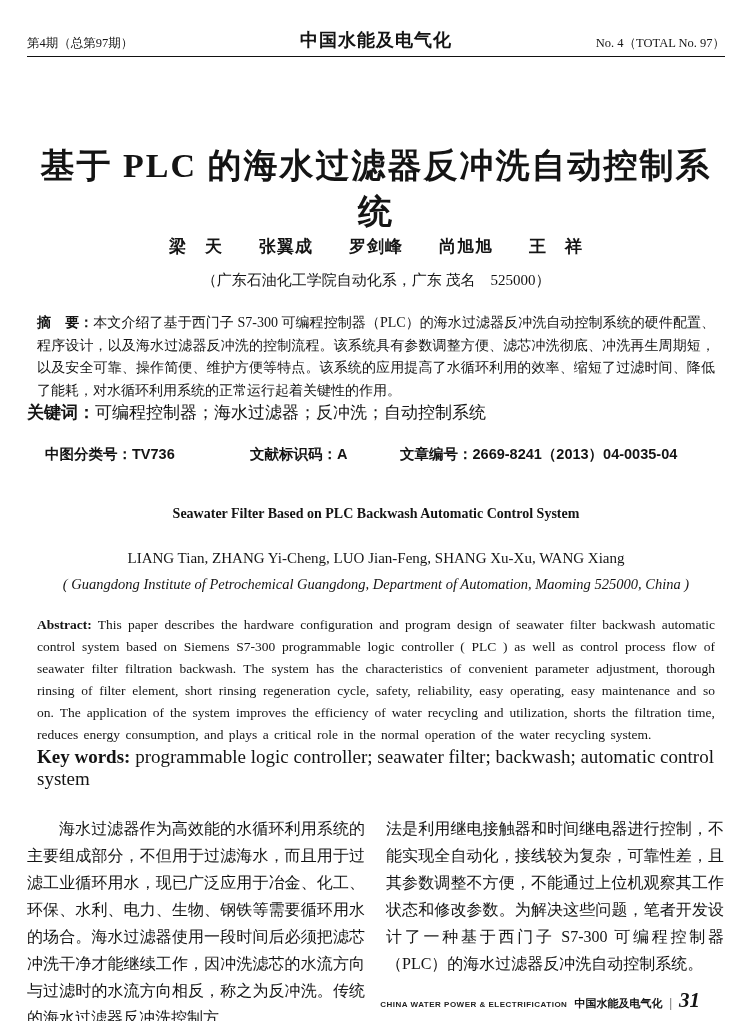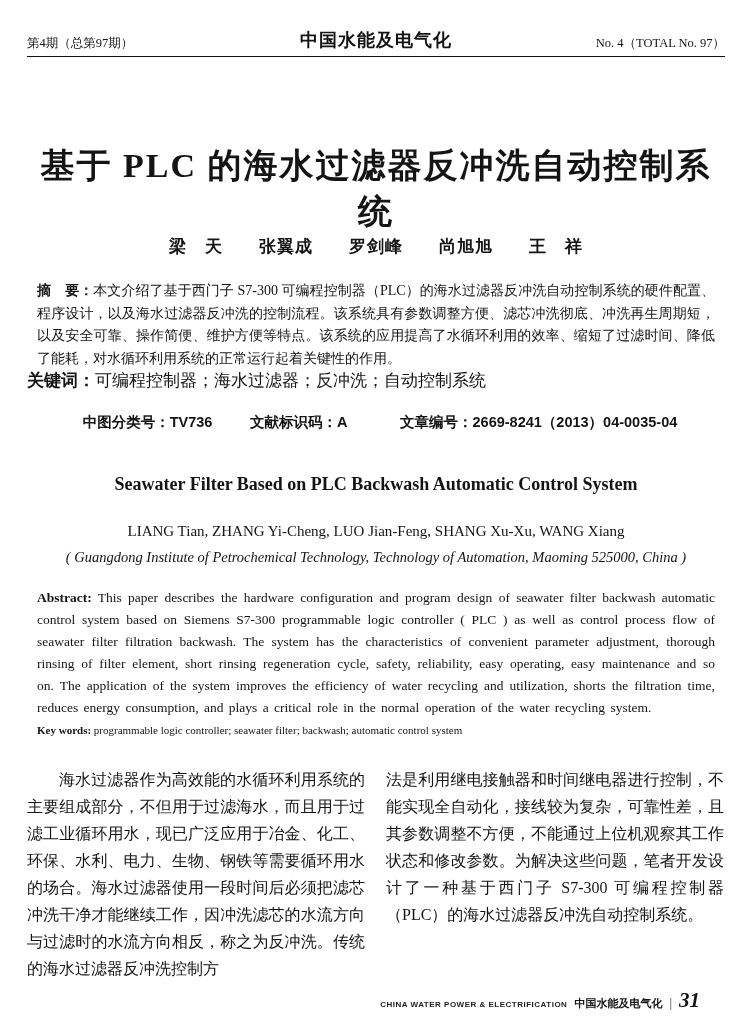--- a/index.html
+++ b/index.html
@@ -68,43 +68,43 @@
   .keywords-cn .lbl { font-weight: bold; font-family: "Liberation Sans", "DejaVu Sans", sans-serif; }
 
   
   .clc-row {
     display: flex;
     margin: 20px 10px 0 18px;
     font-size: 14.5px;
     font-weight: bold;
     font-family: "Liberation Sans", "DejaVu Sans", sans-serif;
   }
-  .clc-row .clc { width: 205px; text-align: center; }
+  .clc-row .clc { width: 205px; }
   .clc-row .doc { width: 150px; }
   .clc-row .aid { flex: 1; }
 
   
   .title-en {
     margin-top: 42px;
     text-align: center;
-    font-size: 18px;
+    font-size: 14px;
     font-weight: bold;
   }
   .authors-en { margin-top: 28px; text-align: center; font-size: 15px; }
   .affil-en { margin-top: 9px; text-align: center; font-size: 14.5px; font-style: italic; }
 
   .abstract-en {
     margin: 21px 10px 0 10px;
     font-size: 13.5px;
     line-height: 22px;
     text-align: justify;
     word-spacing: 2px;
   }
   .abstract-en .lbl { font-weight: bold; font-style: normal; }
-  .keywords-en { margin: 0 10px 0 10px; font-size: 11px; line-height: 22px; }
+  .keywords-en { margin: 0 10px 0 10px; font-size: 19px; line-height: 22px; }
   .keywords-en .lbl { font-weight: bold; }
 
   
   .body-cols {
     display: flex;
     gap: 21px;
     margin-top: 25px;
   }
   .body-col {
     width: 338px;
@@ -151,33 +151,34 @@
   <div class="jheader">
     <div class="jheader-row first">
       <span class="jheader-side">第4期（总第97期）</span>
       <span class="jheader-center-cn">中国水能及电气化</span>
       <span class="jheader-side right">No. 4（TOTAL No. 97）</span>
     </div>
   </div>
 
   <h1 class="title-cn">基于 PLC 的海水过滤器反冲洗自动控制系统</h1>
   <div class="authors-cn">梁　天　　张翼成　　罗剑峰　　尚旭旭　　王　祥</div>
+  <div class="affil-cn">（广东石油化工学院自动化系，广东 茂名　525000）</div>
 
   <p class="abstract-cn"><span class="lbl">摘　要：</span><span>本文介绍了基于西门子 S7-300 可编程控制器（PLC）的海水过滤器反冲洗自动控制系统的硬件配置、程序设计，以及海水过滤器反冲洗的控制流程。该系统具有参数调整方便、滤芯冲洗彻底、冲洗再生周期短，以及安全可靠、操作简便、维护方便等特点。该系统的应用提高了水循环利用的效率、缩短了过滤时间、降低了能耗，对水循环利用系统的正常运行起着关键性的作用。</span></p>
   <p class="keywords-cn"><span class="lbl">关键词：</span><span>可编程控制器；海水过滤器；反冲洗；自动控制系统</span></p>
 
   <div class="clc-row">
     <span class="clc">中图分类号：TV736</span>
     <span class="doc">文献标识码：A</span>
     <span class="aid">文章编号：2669-8241（2013）04-0035-04</span>
   </div>
 
   <h2 class="title-en">Seawater Filter Based on PLC Backwash Automatic Control System</h2>
   <div class="authors-en">LIANG Tian, ZHANG Yi-Cheng, LUO Jian-Feng, SHANG Xu-Xu, WANG Xiang</div>
-  <div class="affil-en">( Guangdong Institute of Petrochemical Technology, Technology of Automation, Maoming 525000, China )</div>
+  <div class="affil-en">( Guangdong Institute of Petrochemical Guangdong, Department of Automation, Maoming 525000, China )</div>
 
   <p class="abstract-en"><span class="lbl">Abstract:</span> <span>This paper describes the hardware configuration and program design of seawater filter backwash automatic control system based on Siemens S7-300 programmable logic controller ( PLC ) as well as control process flow of seawater filter filtration backwash. The system has the characteristics of convenient parameter adjustment, thorough rinsing of filter element, short rinsing regeneration cycle, safety, reliability, easy operating, easy maintenance and so on. The application of the system improves the efficiency of water recycling and utilization, shorts the filtration time, reduces energy consumption, and plays a critical role in the normal operation of the water recycling system.</span></p>
   <p class="keywords-en"><span class="lbl">Key words:</span> <span>programmable logic controller; seawater filter; backwash; automatic control system</span></p>
 
   <div class="body-cols">
     <div class="body-col left">
       <p>海水过滤器作为高效能的水循环利用系统的主要组成部分，不但用于过滤海水，而且用于过滤工业循环用水，现已广泛应用于冶金、化工、环保、水利、电力、生物、钢铁等需要循环用水的场合。海水过滤器使用一段时间后必须把滤芯冲洗干净才能继续工作，因冲洗滤芯的水流方向与过滤时的水流方向相反，称之为反冲洗。传统的海水过滤器反冲洗控制方</p>
     </div>
     <div class="body-col right">
       <p>法是利用继电接触器和时间继电器进行控制，不能实现全自动化，接线较为复杂，可靠性差，且其参数调整不方便，不能通过上位机观察其工作状态和修改参数。为解决这些问题，笔者开发设计了一种基于西门子 S7-300 可编程控制器（PLC）的海水过滤器反冲洗自动控制系统。</p>

